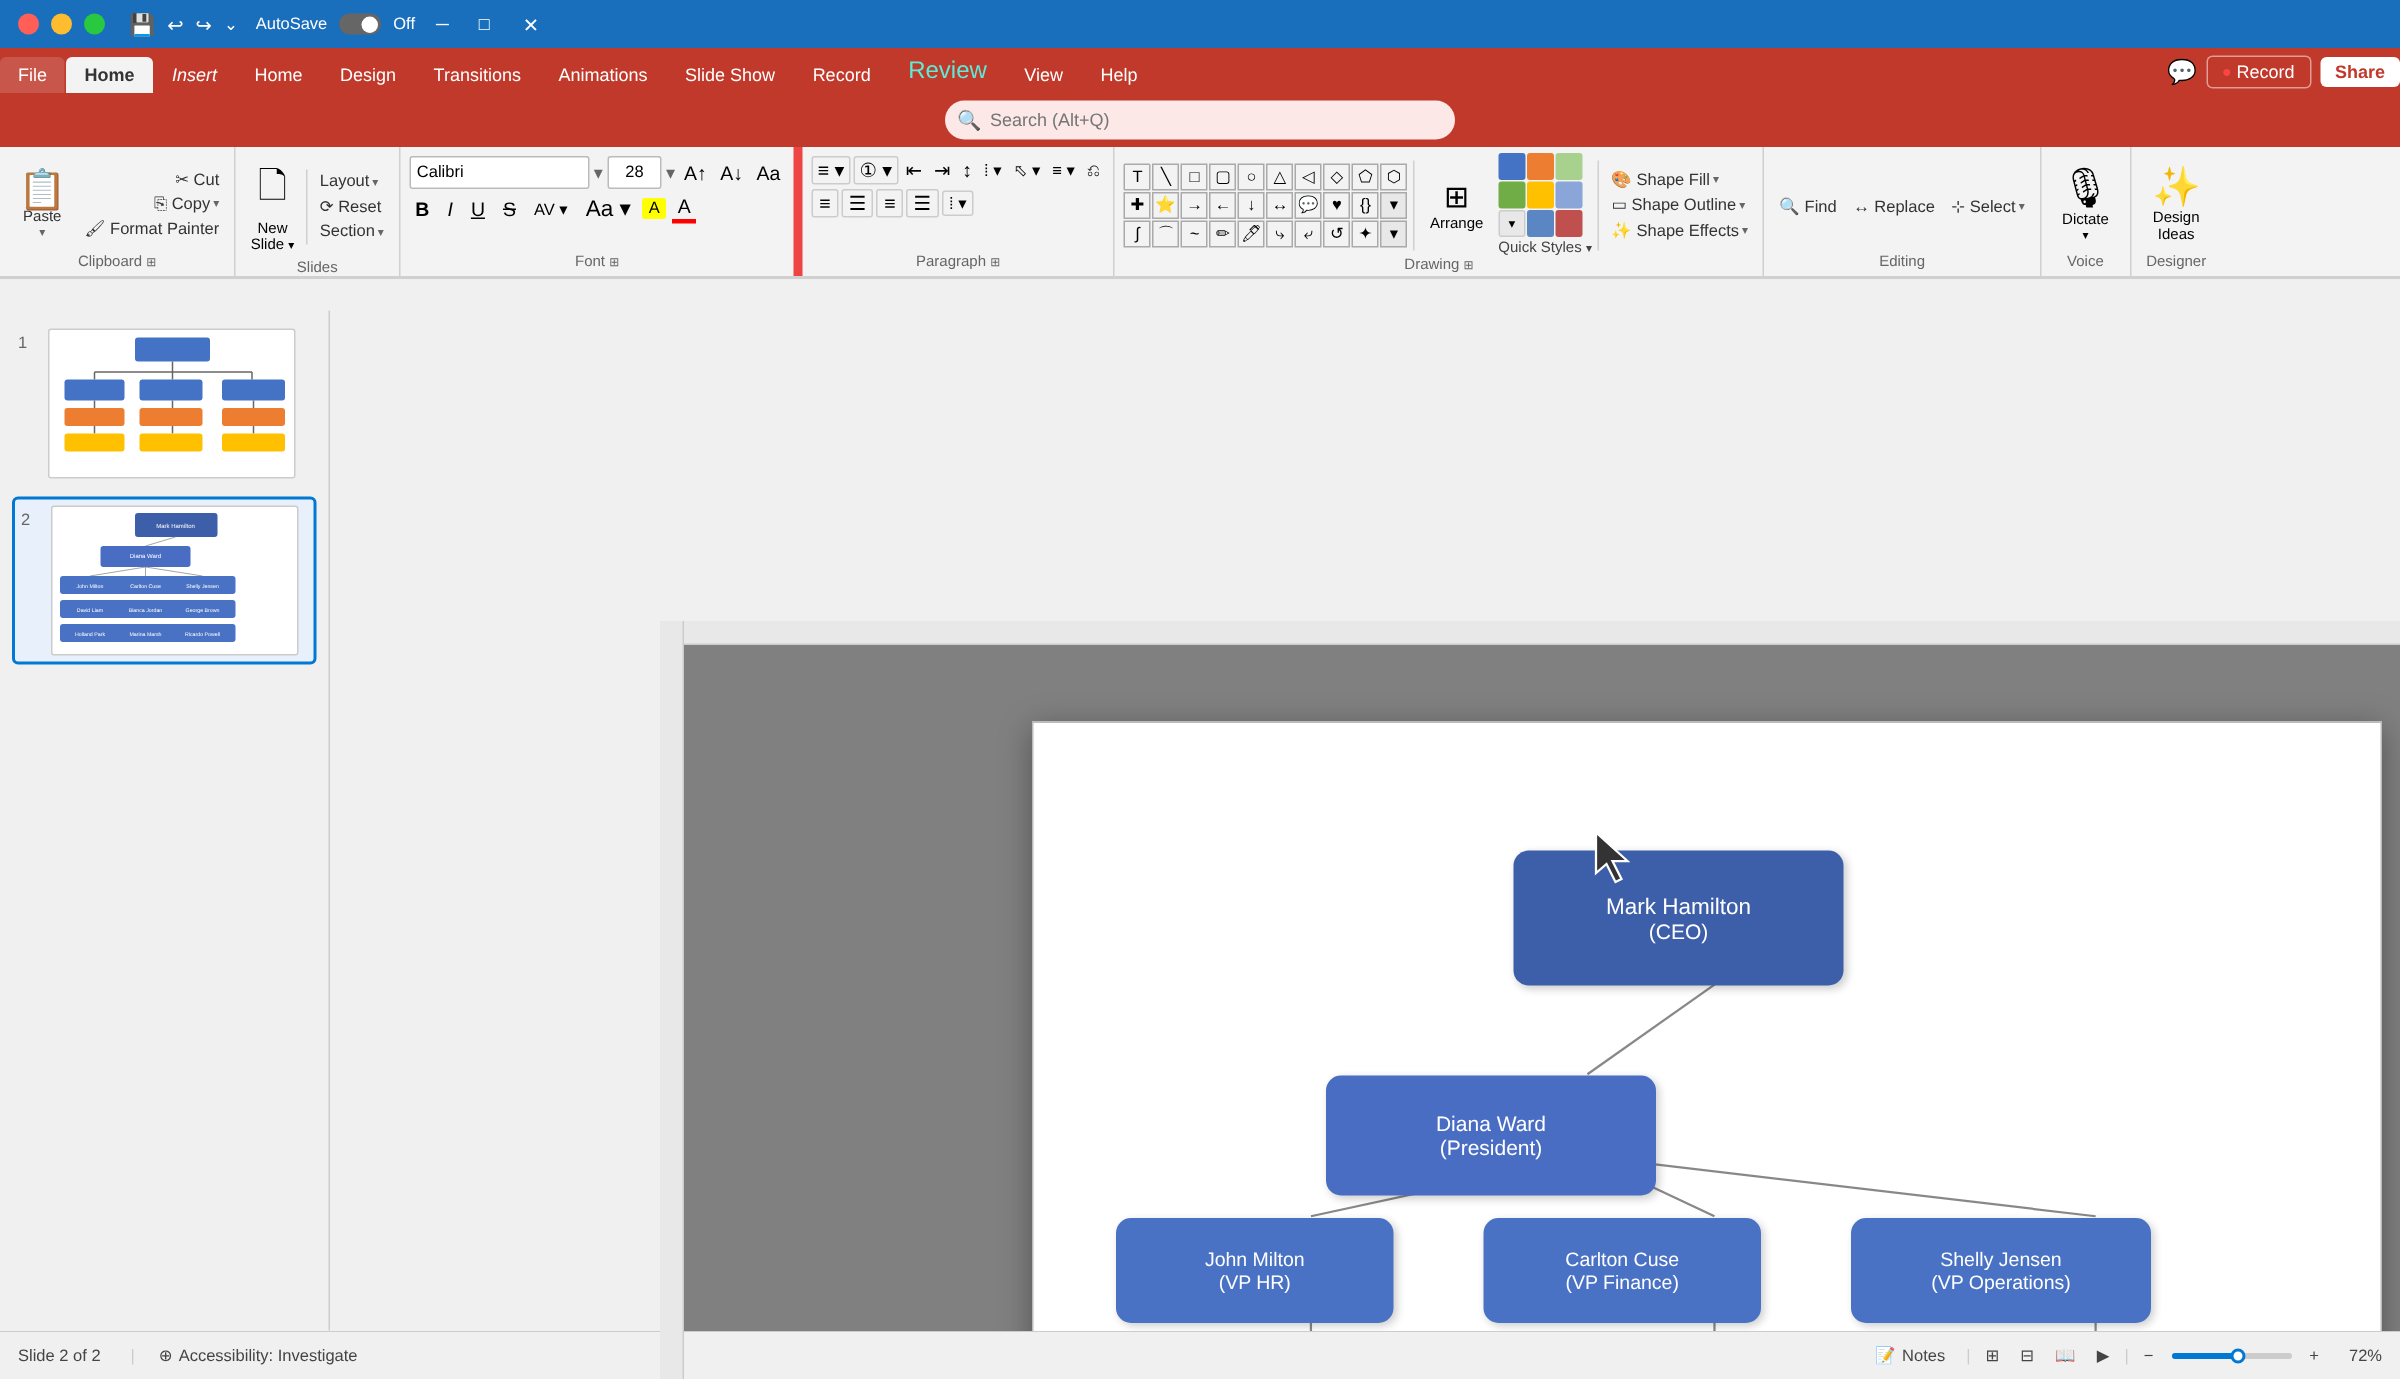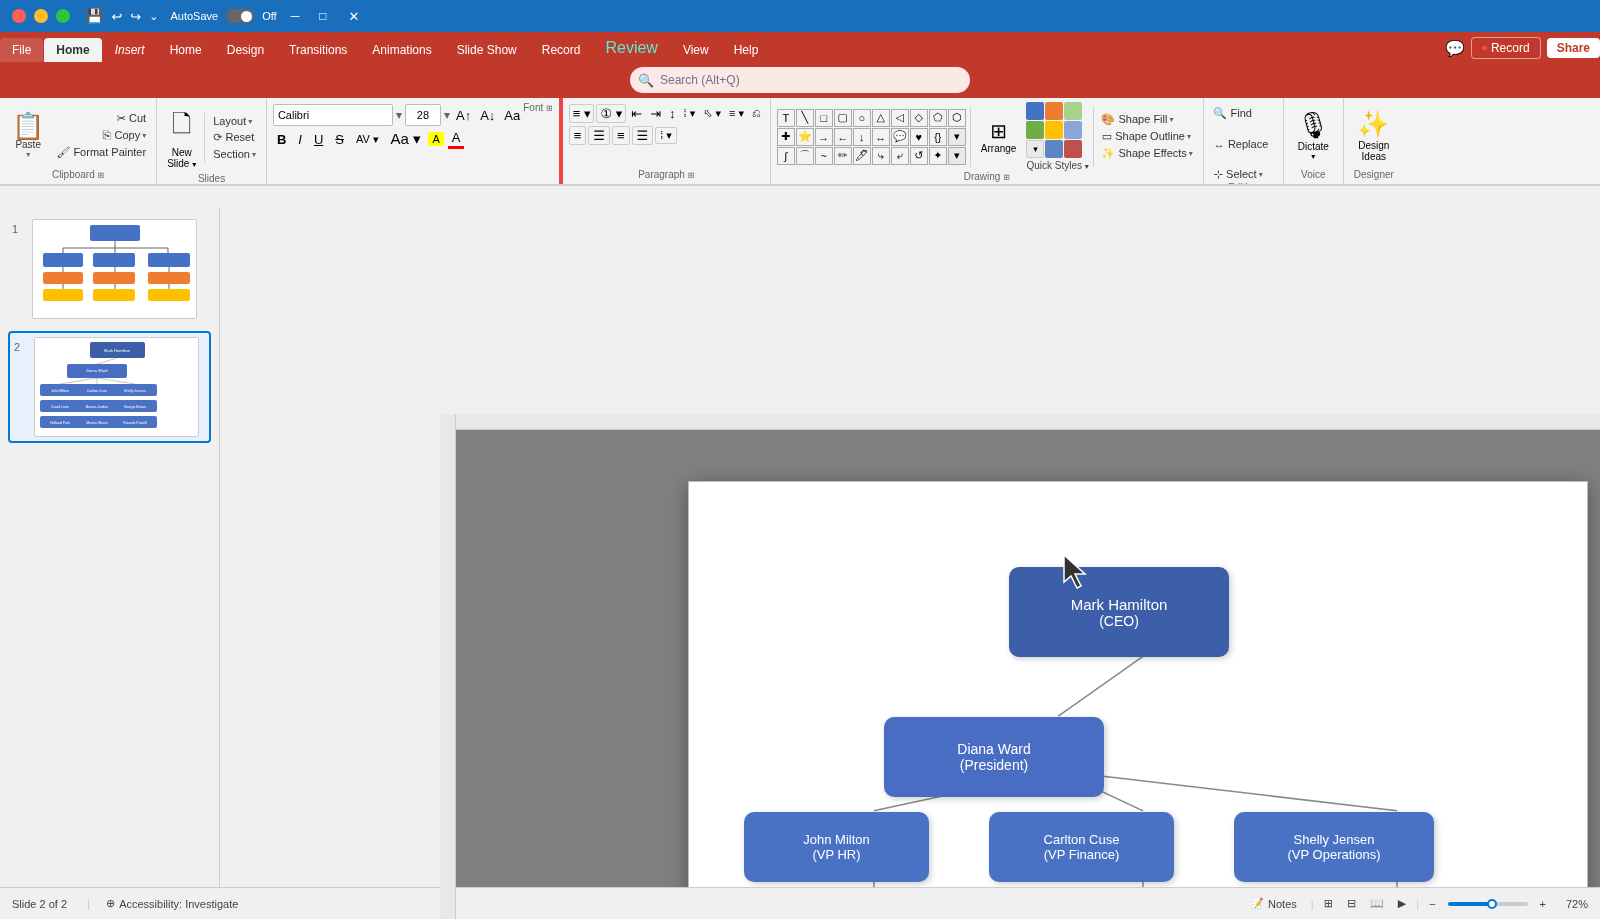--- a/index.html
+++ b/index.html
@@ -201,21 +201,21 @@
       <div style="width:1px; height:50px; background:#d0d0d0;"></div>
       <div style="display:flex; flex-direction:column; gap:2px;">
         <div class="small-btn">Layout <span class="caret">▾</span></div>
         <div class="small-btn">⟳ Reset</div>
         <div class="small-btn">Section <span class="caret">▾</span></div>
       </div>
     </div>
     <div style="font-size:10px; color:#666; text-align:center;">Slides</div>
   </div>
 
-  <div style="display:flex; flex-direction:row; padding:4px 6px; border-right:4px solid #ef4444; min-width:170px;">
+  <div style="display:flex; flex-direction:column; padding:4px 6px; border-right:6px solid #ef4444; min-width:170px;">
     <div style="flex:1; display:flex; flex-direction:column; gap:3px; justify-content:flex-start; padding-top:2px;">
       <div style="display:flex; gap:3px; align-items:center;">
         <input type="text" value="Calibri" style="width: 120px; height: 22px; border: 1px solid rgb(187, 187, 187); padding: 0px 4px; font-size: 11px; border-radius: 2px;">
         <span style="font-size:12px; color:#666; cursor:pointer;">▾</span>
         <input type="text" value="28" style="width: 36px; height: 22px; border: 1px solid rgb(187, 187, 187); padding: 0px 4px; font-size: 11px; border-radius: 2px; text-align: center;">
         <span style="font-size:12px; color:#666; cursor:pointer;">▾</span>
         <span style="font-size:13px; cursor:pointer; padding:1px 3px;">A↑</span>
         <span style="font-size:13px; cursor:pointer; padding:1px 3px;">A↓</span>
         <span style="font-size:13px; cursor:pointer; padding:1px 3px;">Aa</span>
       </div>
@@ -318,21 +318,21 @@
       <div style="display:flex; flex-direction:column; gap:2px; font-size:10px;">
         <div class="small-btn" style="font-size:11px;">🎨 Shape Fill <span class="caret">▾</span></div>
         <div class="small-btn" style="font-size:11px;">▭ Shape Outline <span class="caret">▾</span></div>
         <div class="small-btn" style="font-size:11px;">✨ Shape Effects <span class="caret">▾</span></div>
       </div>
     </div>
     <div style="font-size:10px; color:#666; text-align:center;">Drawing <span style="font-size:8px;">⊞</span></div>
   </div>
 
   <div style="display:flex; flex-direction:column; padding:4px 6px; border-right:1px solid #d0d0d0; min-width:80px;">
-    <div style="flex:1; display:flex; flex-direction:column; gap:16px; padding-top:4px;">
+    <div style="flex:1; display:flex; gap:3px; padding-top:4px;">
       <div class="small-btn">🔍 Find</div>
       <div class="small-btn">↔ Replace</div>
       <div class="small-btn">⊹ Select <span class="caret">▾</span></div>
     </div>
     <div style="font-size:10px; color:#666; text-align:center;">Editing</div>
   </div>
 
   <div style="display:flex; flex-direction:column; padding:4px 6px; border-right:1px solid #d0d0d0; min-width:60px; align-items:center;">
     <div style="flex:1; display:flex; align-items:center; justify-content:center;">
       <div style="display:flex; flex-direction:column; align-items:center; padding:4px; cursor:pointer;">

